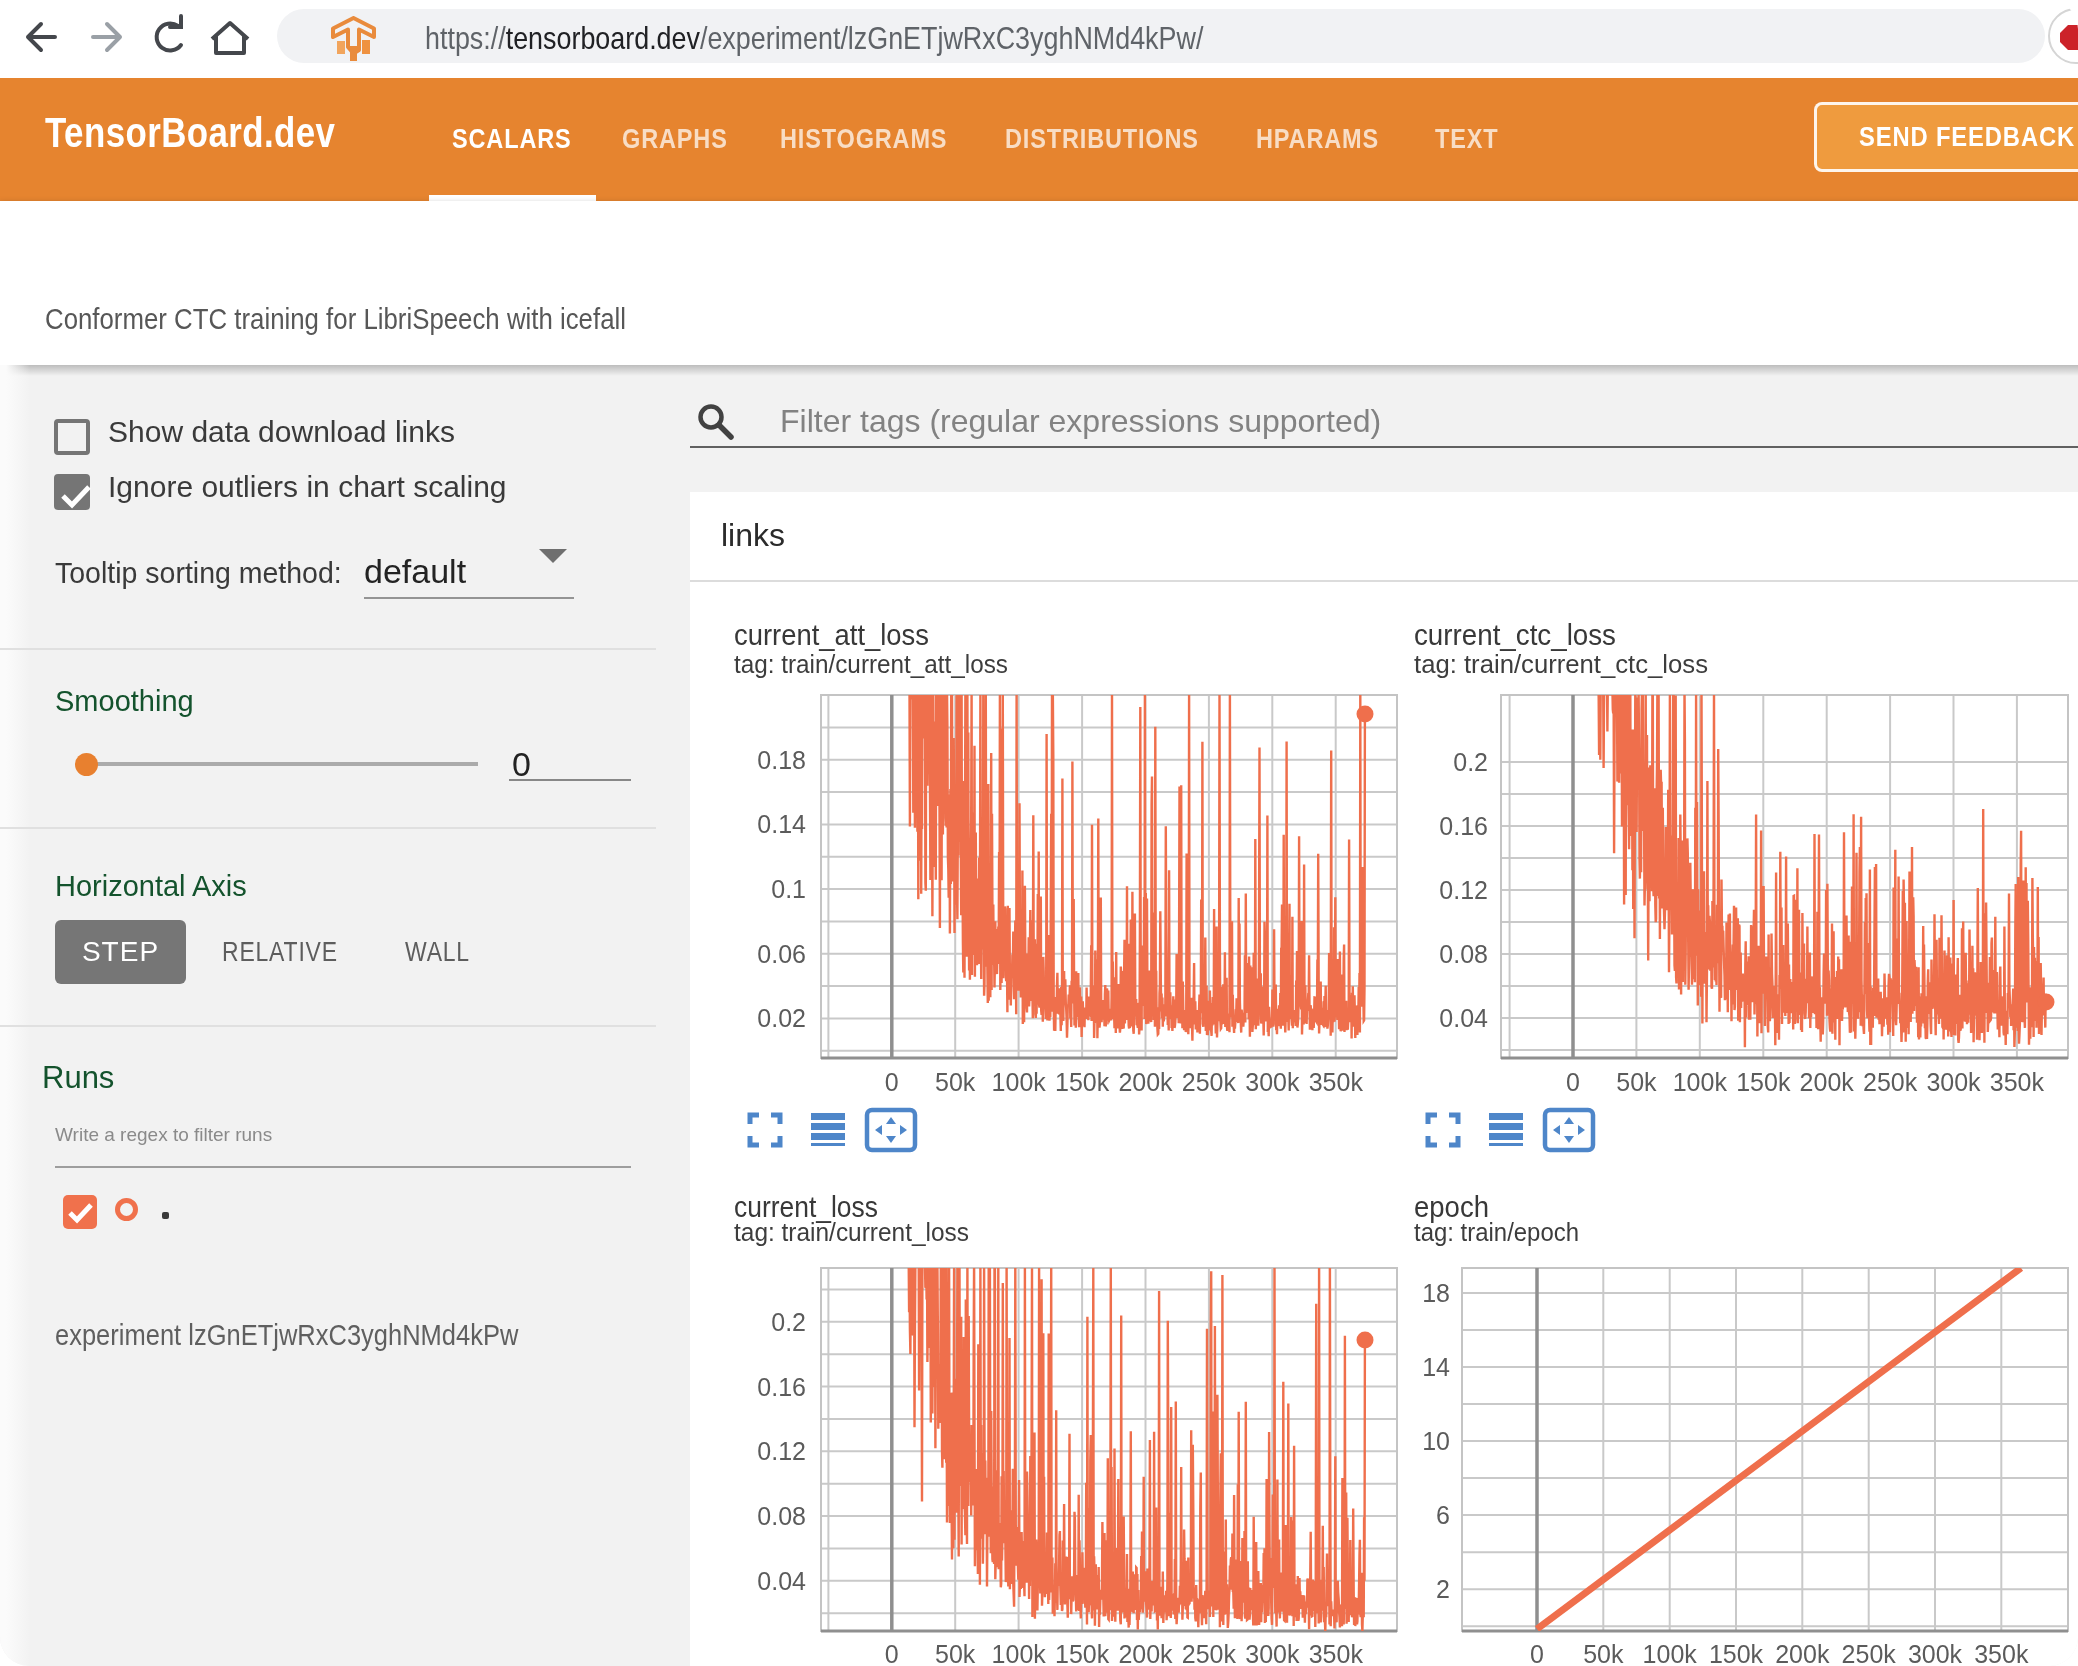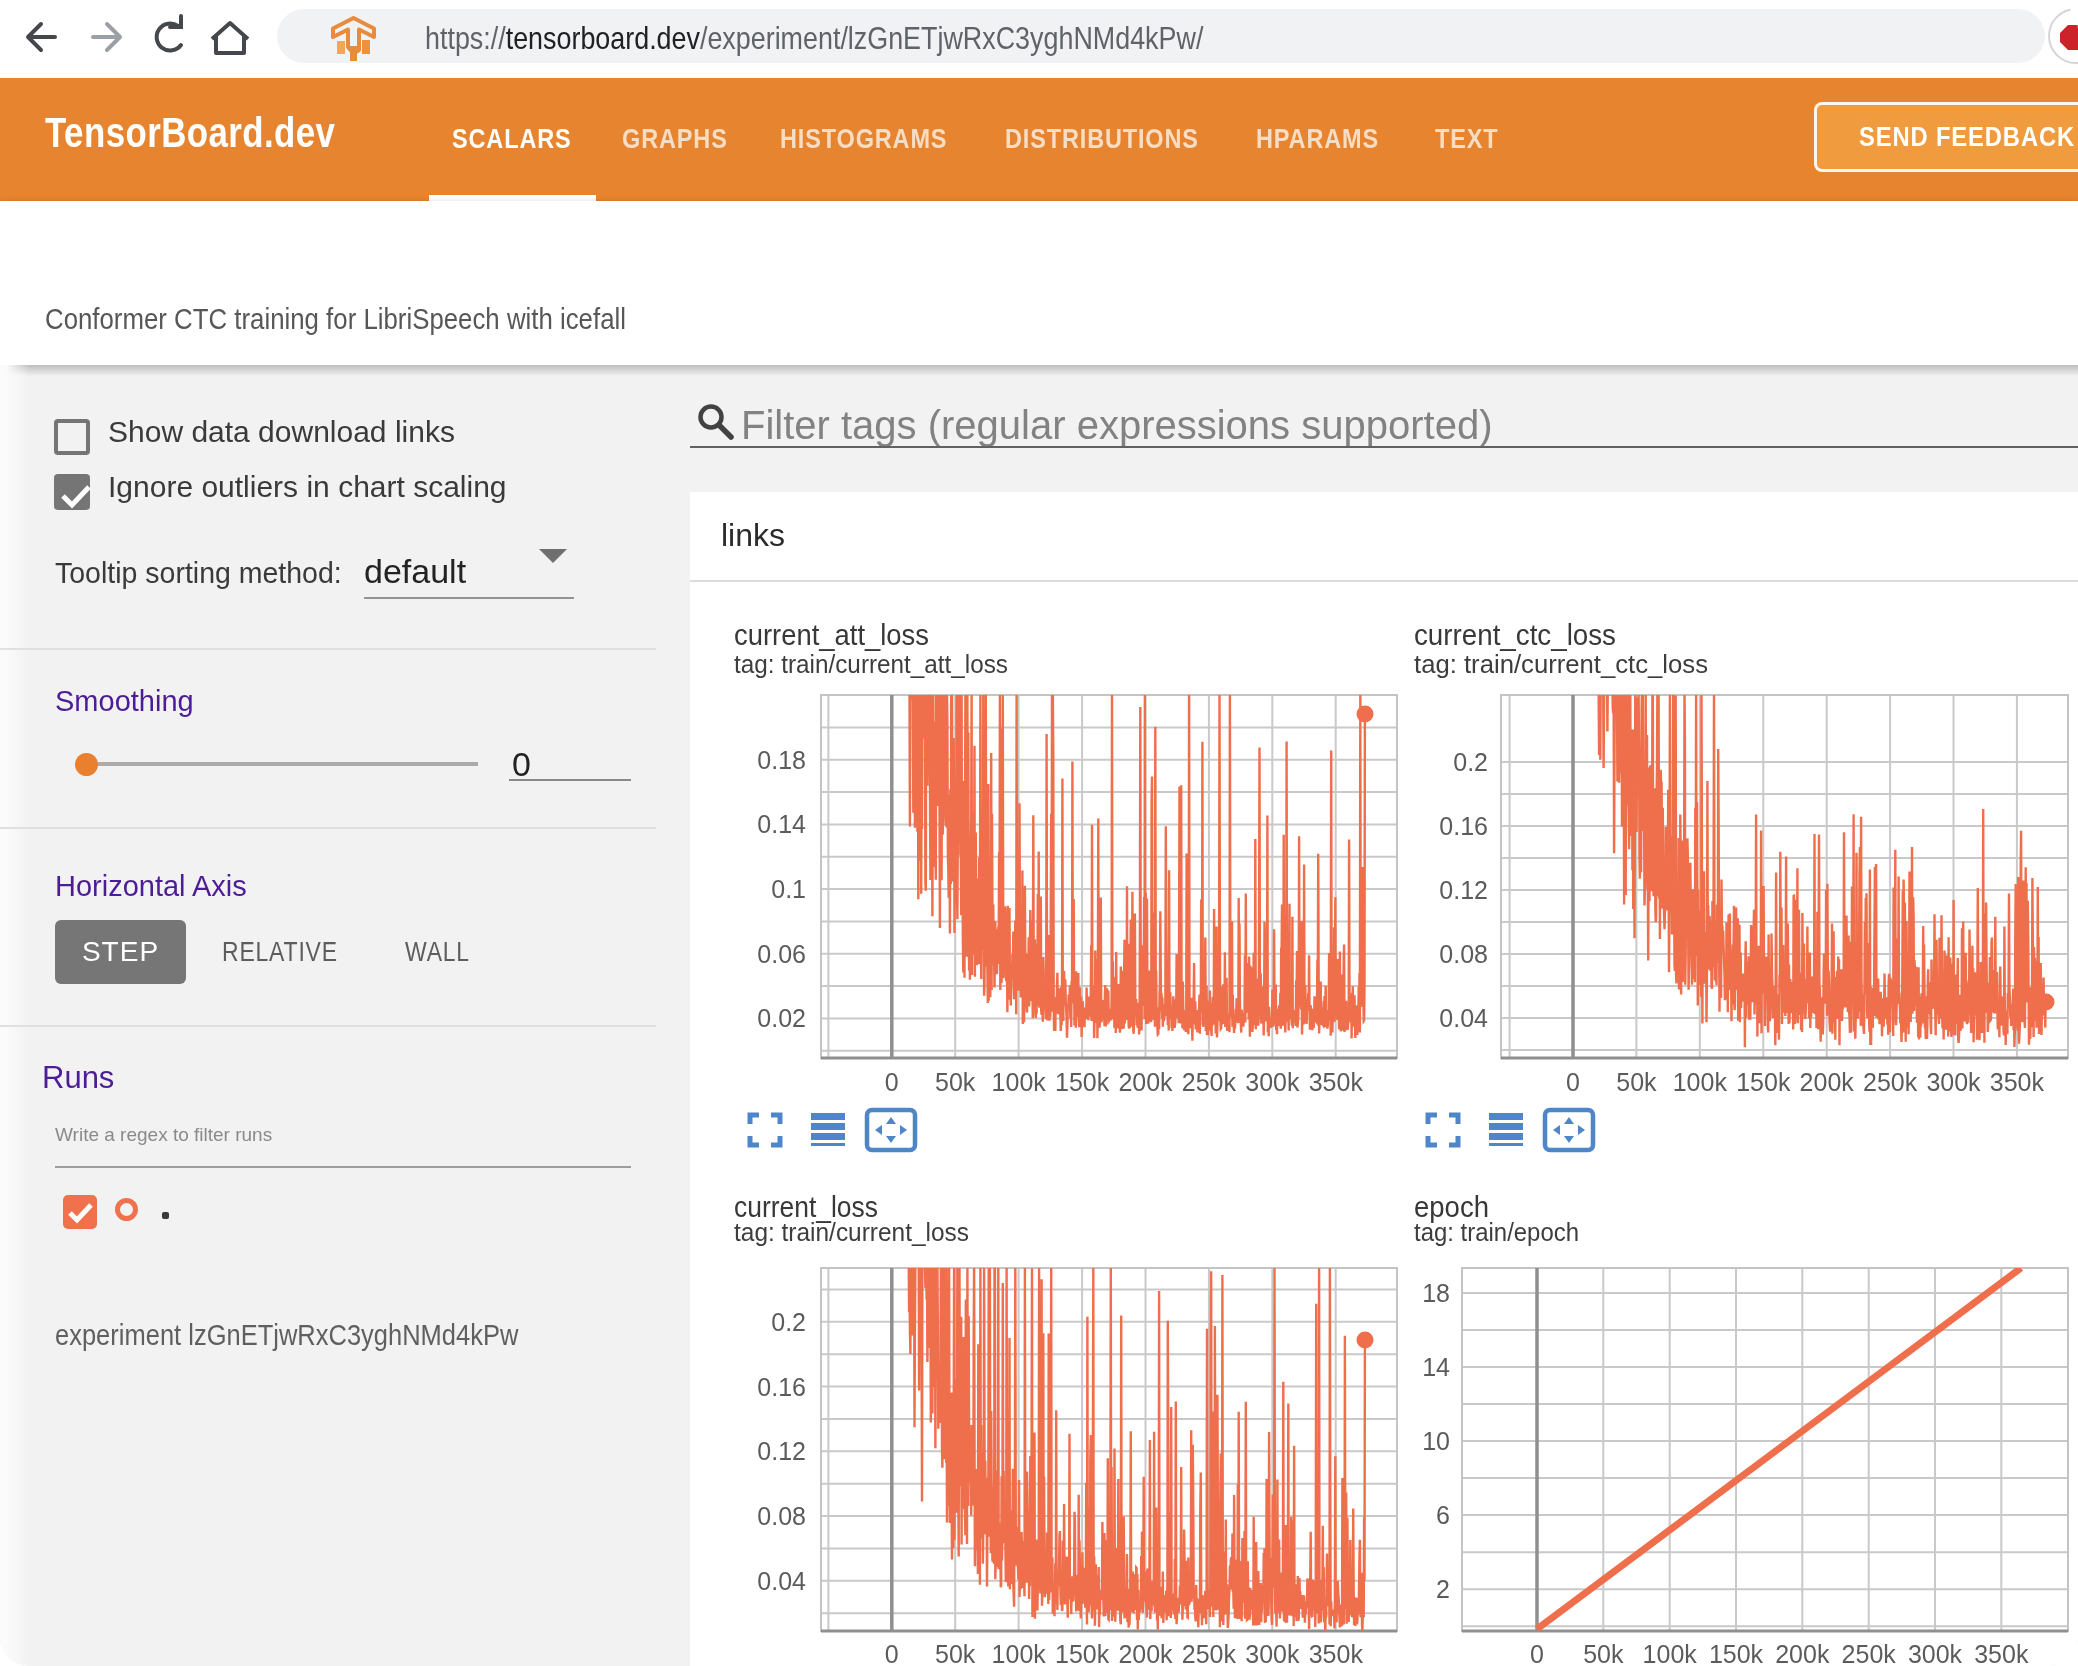--- a/index.html
+++ b/index.html
@@ -32,42 +32,42 @@
 
 #content { position:absolute; left:0; top:365px; width:2078px; height:1301px; background:#f2f2f2; }
 #leftfade { position:absolute; left:0; top:365px; width:30px; height:1301px;
   background:linear-gradient(90deg,#fbfbfb 20%,rgba(242,242,242,0)); }
 .divider { position:absolute; left:0; width:656px; height:2px; background:#e0e0e0; }
 
 
 .cb { position:absolute; width:36px; height:36px; border:4px solid #757575; border-radius:4px; background:transparent; }
 .cb.full { background:#757575; }
 .sblabel { position:absolute; font-size:30px; color:#3a3a3a; }
-.sbhead { position:absolute; font-size:29px; color:#4c1d95; }
+.sbhead { position:absolute; font-size:29px; color:#14532d; }
 #tsm-val { position:absolute; left:364px; top:552px; font-size:34px; color:#232323; }
 #tsm-under { position:absolute; left:364px; top:597px; width:210px; height:2px; background:#949494; }
 #tsm-arrow { position:absolute; left:539px; top:549px; width:0; height:0;
   border-left:14px solid transparent; border-right:14px solid transparent; border-top:14px solid #6f6f6f; }
 #slider-track { position:absolute; left:86px; top:762px; width:392px; height:4px; background:#ababab; }
 #slider-knob { position:absolute; left:75px; top:753px; width:23px; height:23px; border-radius:50%; background:#e8802f; }
 #sval { position:absolute; left:512px; top:745px; font-size:34px; color:#222; }
 #sval-under { position:absolute; left:509px; top:779px; width:122px; height:2px; background:#888; }
 #stepbtn { position:absolute; left:55px; top:920px; width:131px; height:64px; background:#767676; border-radius:6px;
   color:#fff; font-size:28px; letter-spacing:1px; text-align:center; line-height:64px; }
 .haxbtn { position:absolute; top:920px; height:64px; font-size:28px; letter-spacing:1px; color:#5d5d5d; line-height:64px; transform:scaleX(0.82); transform-origin:0 50%; }
 #runs-under { position:absolute; left:55px; top:1166px; width:576px; height:2px; background:#9e9e9e; }
 #runcb { position:absolute; left:63px; top:1195px; width:34px; height:34px; background:#f0714c; border-radius:5px; }
 #runcircle { position:absolute; left:115px; top:1198px; width:23px; height:23px; border:5px solid #f0714c; border-radius:50%; }
 #rundot { position:absolute; left:162px; top:1212px; width:7px; height:7px; border-radius:2px; background:#3a3a3a; }
 #togglebtn { position:absolute; left:55px; top:1240px; width:566px; height:64px; background:#d9d9d9; border-radius:5px;
   color:#4e4e4e; font-size:28px; letter-spacing:1px; text-align:center; line-height:64px; }
 #exptext { position:absolute; left:55px; top:1318px; font-size:30px; color:#5f5f5f; transform:scaleX(0.85); transform-origin:0 50%; white-space:nowrap; }
 
 
-#filter-ph { position:absolute; left:741px; top:403px; font-size:40px; color:#828282; white-space:nowrap; }
+#filter-ph { position:absolute; left:780px; top:403px; font-size:32px; color:#828282; white-space:nowrap; }
 #filter-under { position:absolute; left:690px; top:446px; width:1388px; height:2px; background:#616161; }
 #topshadow { position:absolute; left:0; top:365px; width:2078px; height:11px;
   background:linear-gradient(180deg,rgba(0,0,0,0.22),rgba(0,0,0,0)); }
 
 
 #card { position:absolute; left:690px; top:492px; width:1388px; height:1174px; background:#fff; }
 #cardhead { position:absolute; left:690px; top:492px; width:1388px; height:90px; background:#fff; border-bottom:2px solid #dcdcdc; }
 #cardtitle { position:absolute; left:721px; top:517px; font-size:32px; color:#2b2b2b; }
 svg#charts { position:absolute; left:0; top:0; }
 .chk { stroke:#fff; stroke-width:5; fill:none; }

